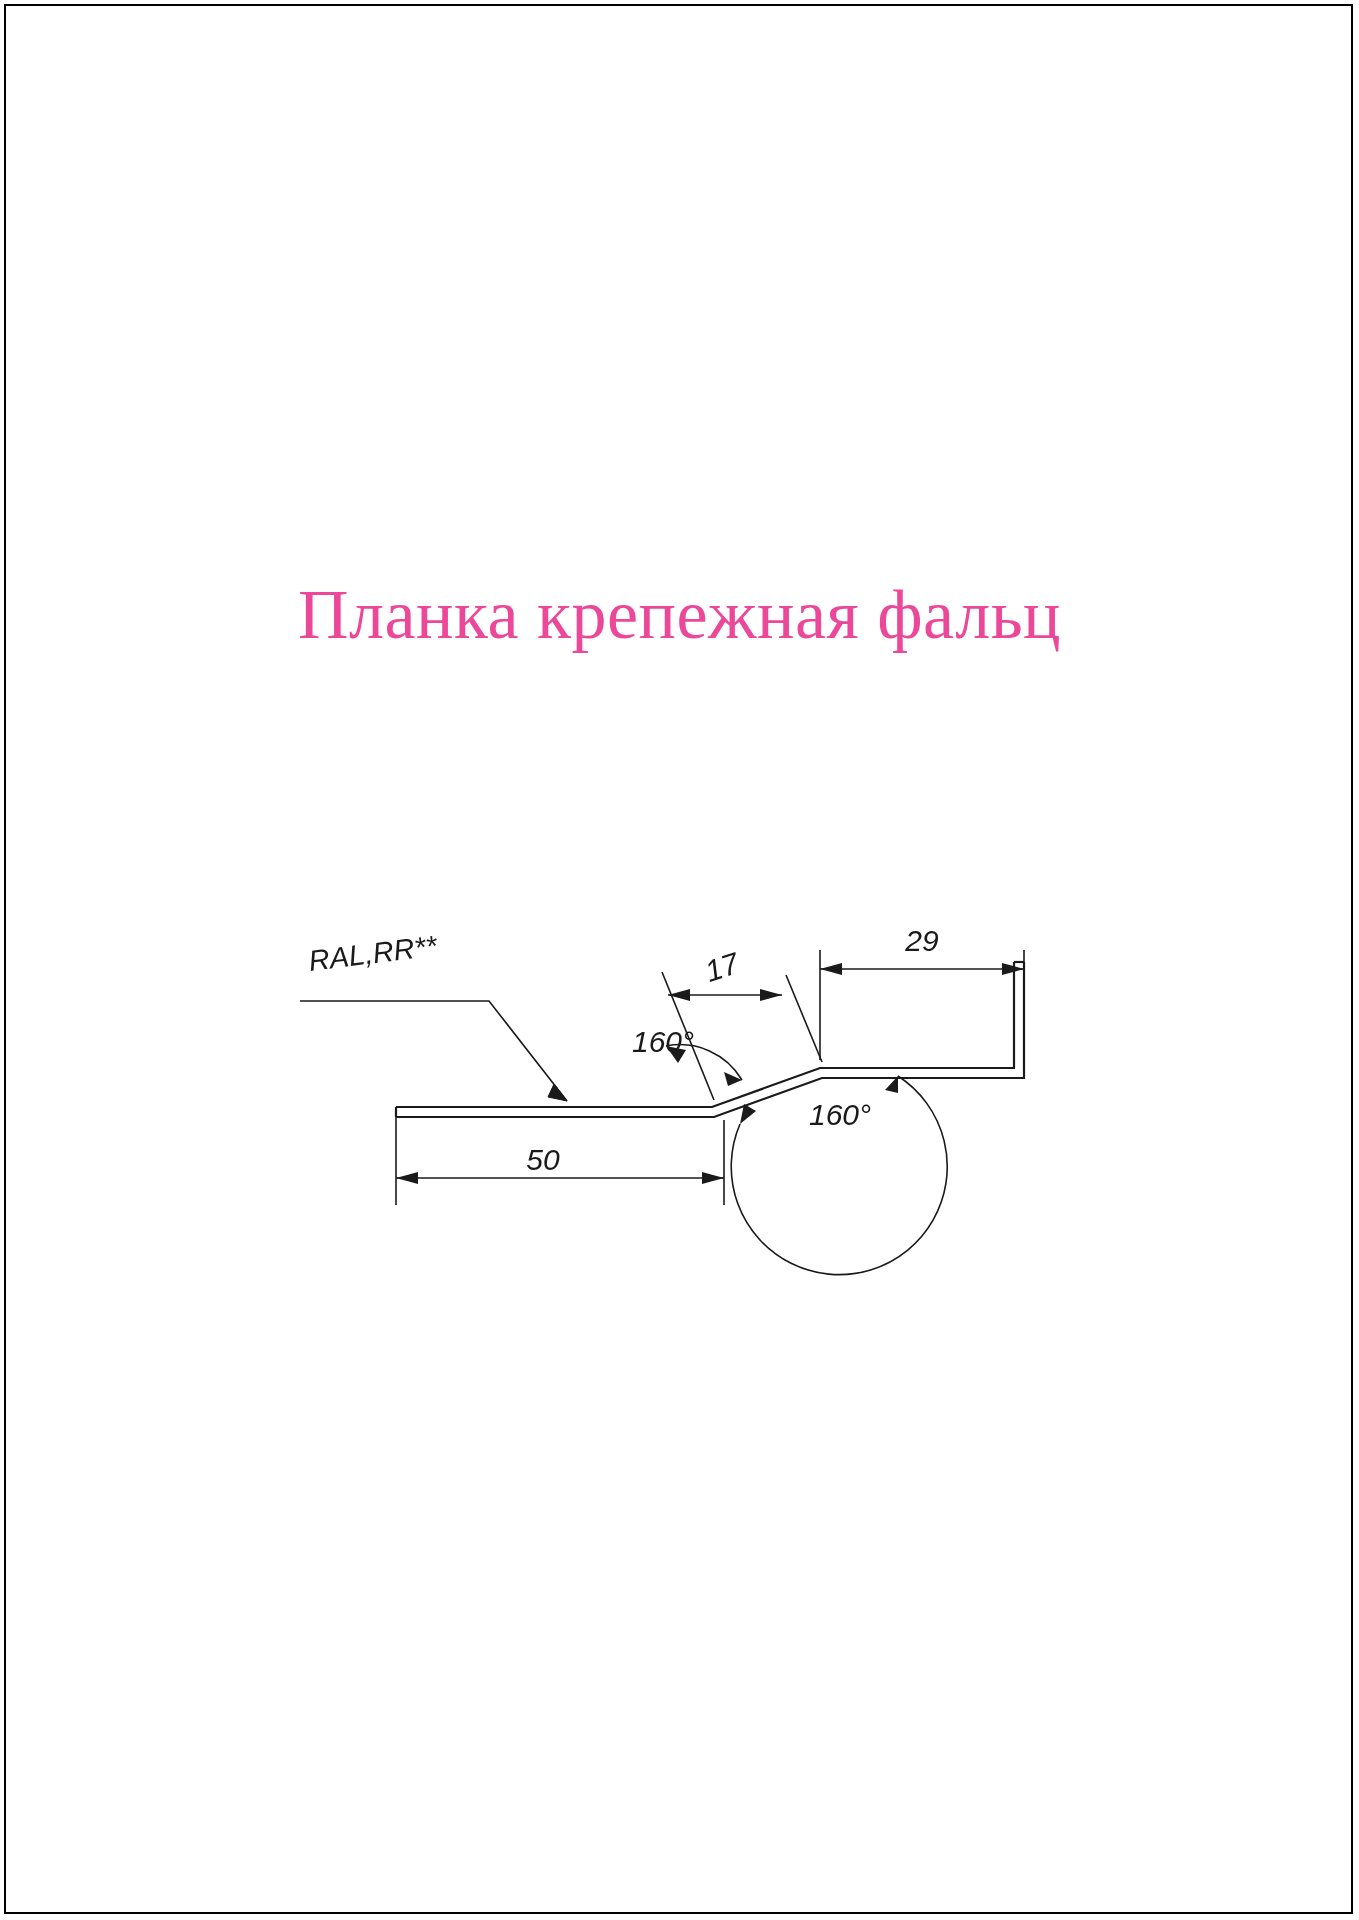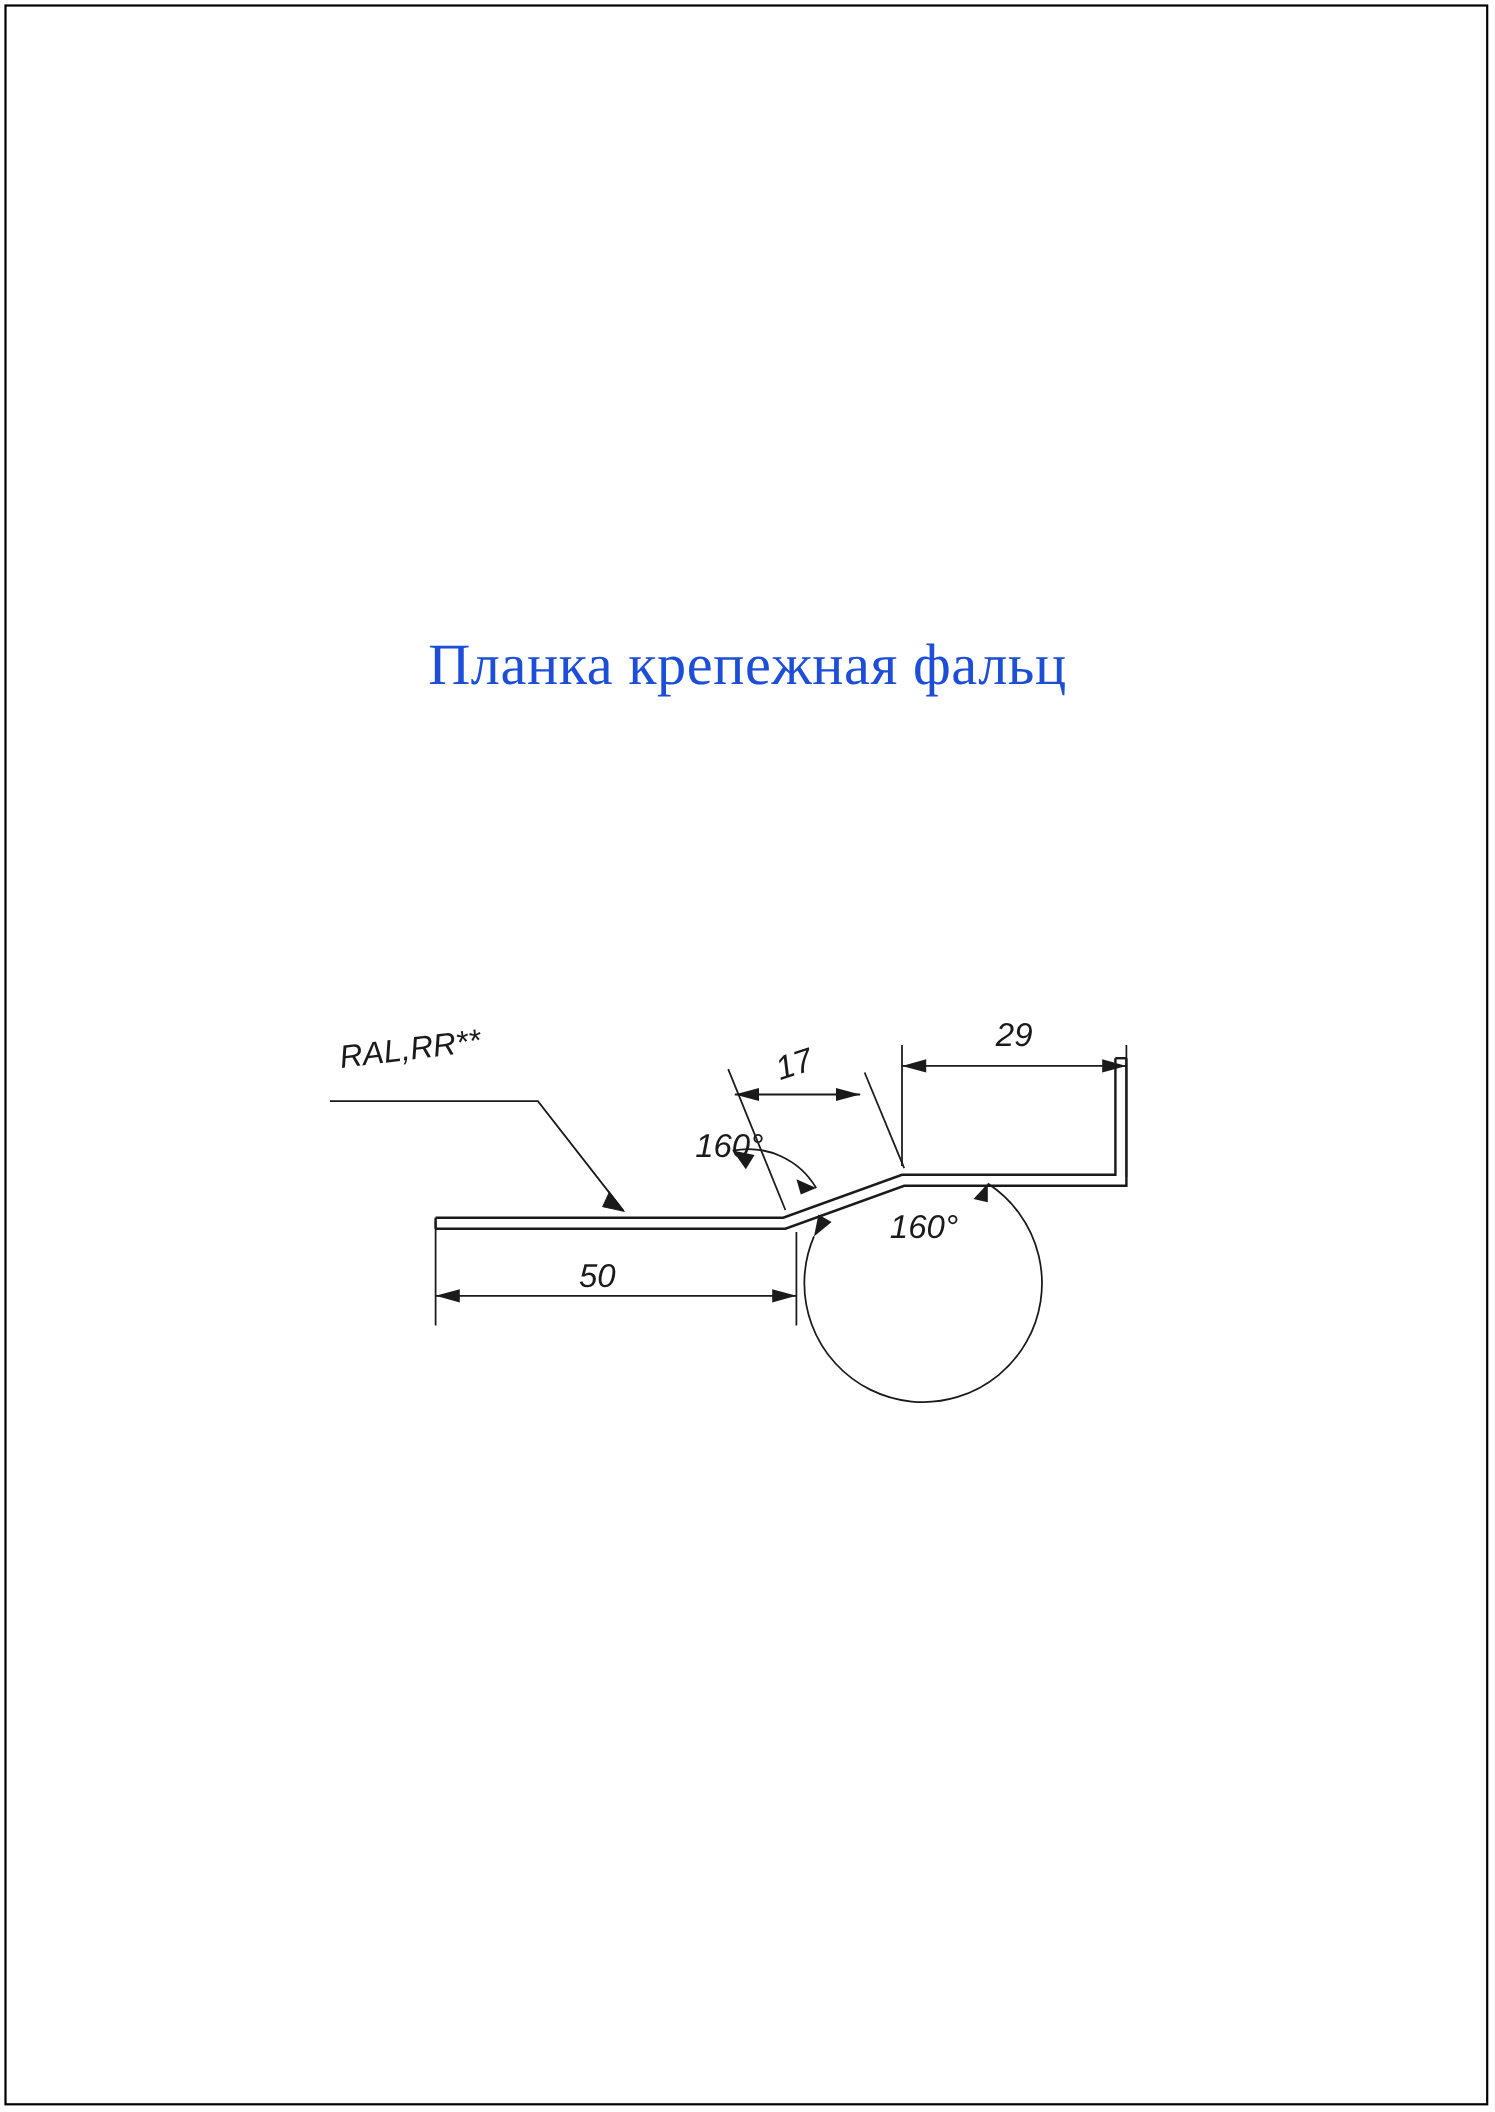--- a/index.html
+++ b/index.html
@@ -30,23 +30,23 @@
     border: 2px solid #000000;
     box-sizing: border-box;
   }
   #title {
     position: absolute;
     left: 0;
     top: 575px;
     width: 1359px;
     text-align: center;
     font-family: "Liberation Serif", serif;
-    font-size: 53px;
+    font-size: 70px;
     font-weight: 400;
-    color: #1d4ed8;
+    color: #ec4899;
     letter-spacing: 0.5px;
   }
   #drawing {
     position: absolute;
     left: 0;
     top: 0;
     width: 1359px;
     height: 1920px;
   }
   .dim-text {

